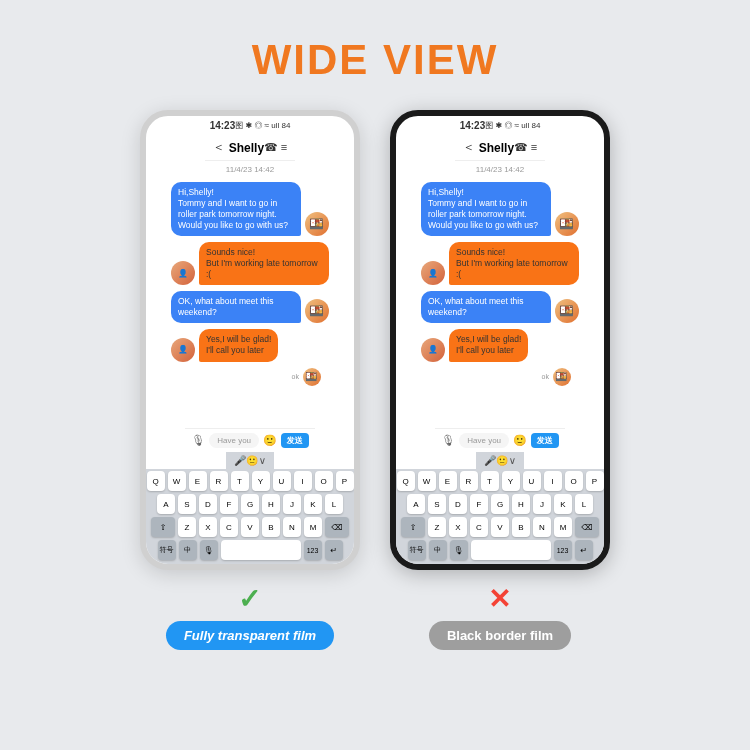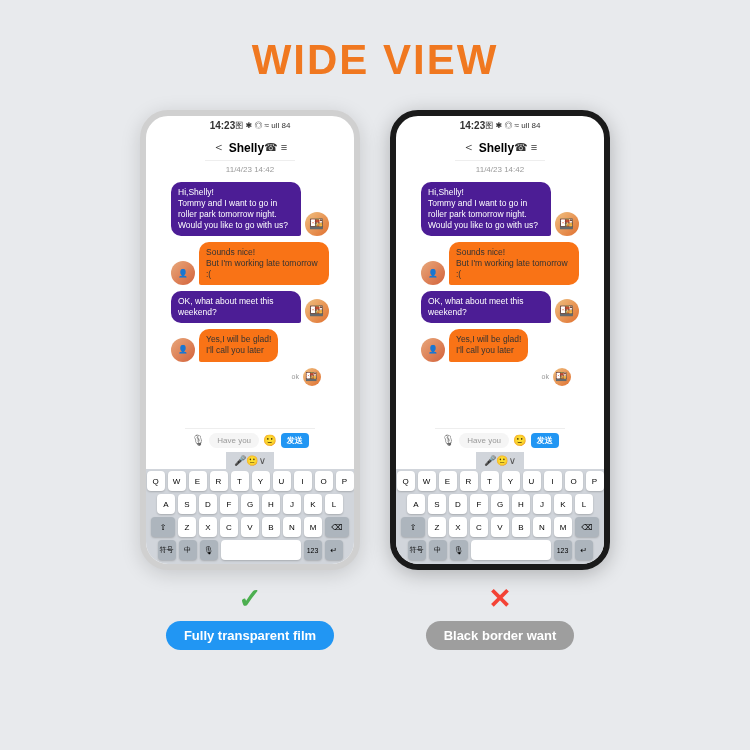--- a/index.html
+++ b/index.html
@@ -157,21 +157,21 @@
     }
 
     .bubble {
       max-width: 130px;
       padding: 5px 7px;
       border-radius: 10px;
       font-size: 8.5px;
       line-height: 1.3;
     }
     .bubble.sent {
-      background: #4c1d95;
+      background: #3b82f6;
       color: #fff;
       border-bottom-right-radius: 2px;
     }
     .bubble.received {
       background: #f97316;
       color: #333;
       border-bottom-left-radius: 2px;
     }
 
     .ok-row {
@@ -277,21 +277,21 @@
     .check-green { color: #4caf50; }
     .check-red { color: #f44336; }
 
     .label-badge {
       border-radius: 20px;
       padding: 7px 18px;
       font-size: 13px;
       font-weight: 600;
       color: #fff;
     }
-    .badge-blue { background: #2196F3; }
+    .badge-blue { background: #2196F3; font-style: italic; }
     .badge-gray { background: #9e9e9e; }
   </style>
 </head>
 <body>
 
 <div class="header">
   <div class="header-title">WIDE VIEW</div>
 </div>
 
 <div class="phones-row">
@@ -493,17 +493,17 @@
           <div class="key gray">🎙</div>
           <div class="key space"></div>
           <div class="key gray sm">123</div>
           <div class="key gray">↵</div>
         </div>
       </div>
     </div>
 
     <div class="phone-label">
       <span class="check-mark check-red">✕</span>
-      <div class="label-badge badge-gray">Black border want</div>
+      <div class="label-badge badge-gray">Black border film</div>
     </div>
   </div>
 
 </div>
 
 </body></html>

